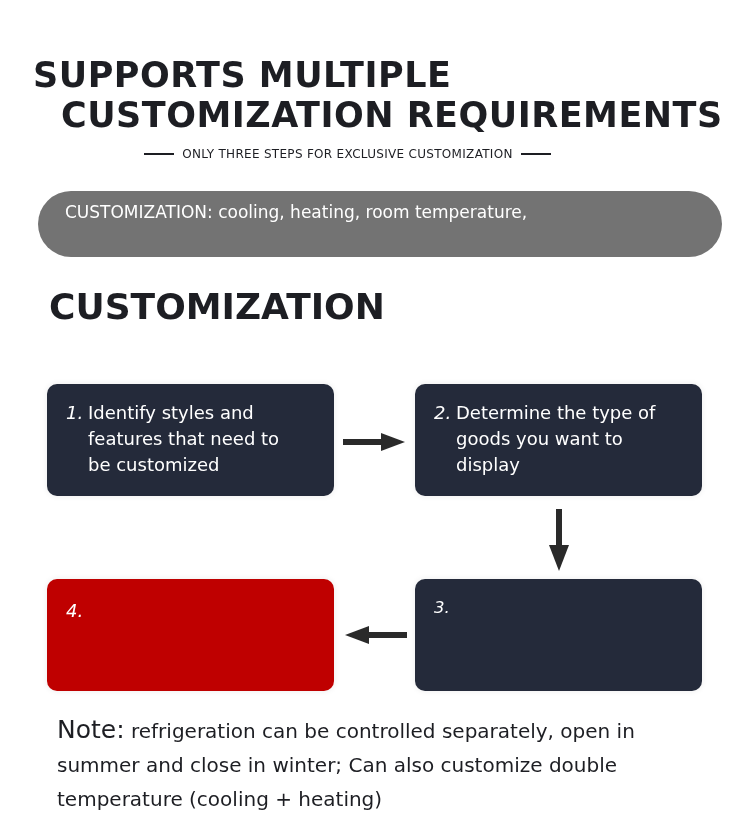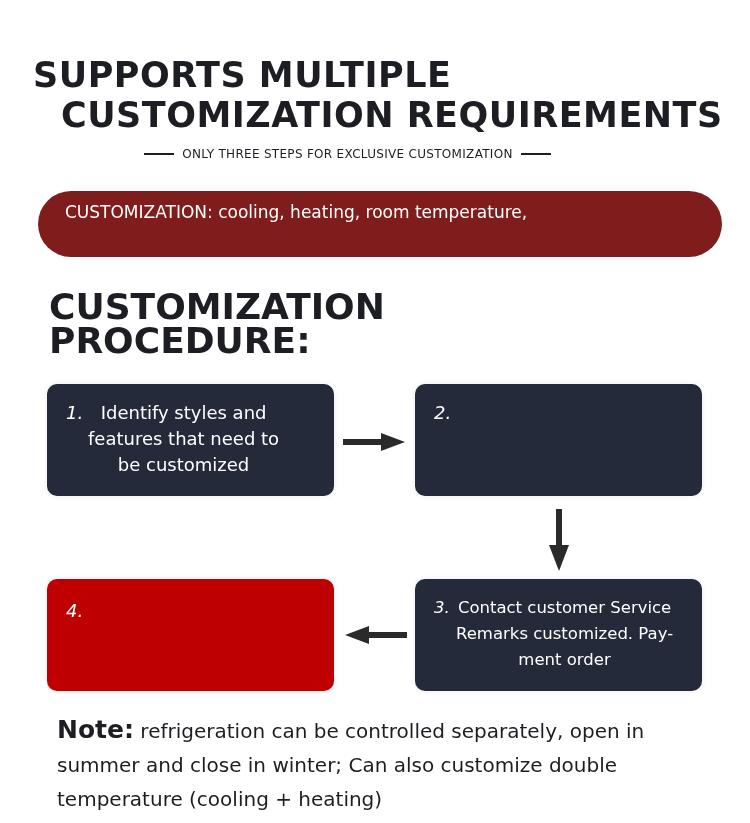--- a/index.html
+++ b/index.html
@@ -16,93 +16,92 @@
 
     .subtitle-row {
       position: absolute; top: 147px; left: 0; width: 695px;
       display: flex; justify-content: center; align-items: center; gap: 8px;
     }
     .subtitle-row .dash { width: 30px; height: 2px; background: #1d1e23; }
     .subtitle-row .sub { font-size: 12px; color: #1d1e23; letter-spacing: 0.3px; }
 
     .banner {
       position: absolute; left: 38px; top: 191px; width: 684px; height: 66px;
-      background: #7f1d1d; border-radius: 33px;
+      background: #737373; border-radius: 33px;
       color: #ffffff; font-size: 17px; line-height: 23px;
       padding: 10px 0 0 27px;
     }
 
     .section-heading {
       position: absolute; left: 49px; top: 290px;
       font-weight: bold; font-size: 36px; line-height: 34px; color: #1d1e23;
     }
 
     .step {
       position: absolute; border-radius: 10px; color: #ffffff;
       font-size: 18px; line-height: 26px; display: flex;
       box-shadow: 0 0 6px rgba(0,0,0,0.08);
     }
     .step.dark { background: #242a3a; }
     .step.red { background: #bf0000; }
     .step .num { font-style: italic; width: 22px; flex: none; }
-    .step .text { white-space: pre-line; text-align: center; }
+    .step .text { white-space: pre-line; }
 
     #step1 { left: 47px; top: 384px; width: 287px; height: 112px; padding: 16px 10px 0 19px; }
     #step2 { left: 415px; top: 384px; width: 287px; height: 112px; padding: 16px 10px 0 19px; }
     #step3 { left: 415px; top: 579px; width: 287px; height: 112px; padding: 16px 8px 0 19px; font-size: 16.5px; }
     #step4 { left: 47px; top: 579px; width: 287px; height: 112px; padding: 19px 10px 0 19px; }
 
     .arrow { position: absolute; }
     #arrow-right { left: 343px; top: 432px; }
     #arrow-down { left: 547px; top: 509px; }
     #arrow-left { left: 343px; top: 625px; }
 
     .note {
       position: absolute; left: 57px; top: 713px; width: 660px;
       font-size: 20px; line-height: 34px; color: #1d1e23;
     }
-    .note .note-label { font-size: 25px; font-weight: bold; }
+    .note .note-label { font-size: 25px; }
   </style>
 </head>
 <body>
 
 <div class="title l1">SUPPORTS MULTIPLE</div>
 <div class="title l2">CUSTOMIZATION REQUIREMENTS</div>
 
 <div class="subtitle-row">
   <span class="dash"></span>
   <span class="sub">ONLY THREE STEPS FOR EXCLUSIVE CUSTOMIZATION</span>
   <span class="dash"></span>
 </div>
 
 <div class="banner">
   <div>CUSTOMIZATION: cooling, heating, room temperature,</div>
 </div>
 
 <div class="section-heading">
   <div>CUSTOMIZATION</div>
-  <div>PROCEDURE:</div>
 </div>
 
 <div class="step dark" id="step1">
   <span class="num">1.</span>
   <span class="text">Identify styles and
 features that need to
 be customized</span>
 </div>
 
 <div class="step dark" id="step2">
   <span class="num">2.</span>
+  <span class="text">Determine the type of
+goods you want to
+display</span>
 </div>
 
 <div class="step dark" id="step3">
   <span class="num">3.</span>
-  <span class="text">Contact customer Service
-Remarks customized. Pay-
-ment order</span>
 </div>
 
 <div class="step red" id="step4">
   <span class="num">4.</span>
 </div>
 
 <svg class="arrow" id="arrow-right" width="64" height="20" viewBox="0 0 64 20">
   <rect x="0" y="7" width="40" height="6" fill="#2a2a2a"></rect>
   <polygon points="38,1 62,10 38,19" fill="#2a2a2a"></polygon>
 </svg>

